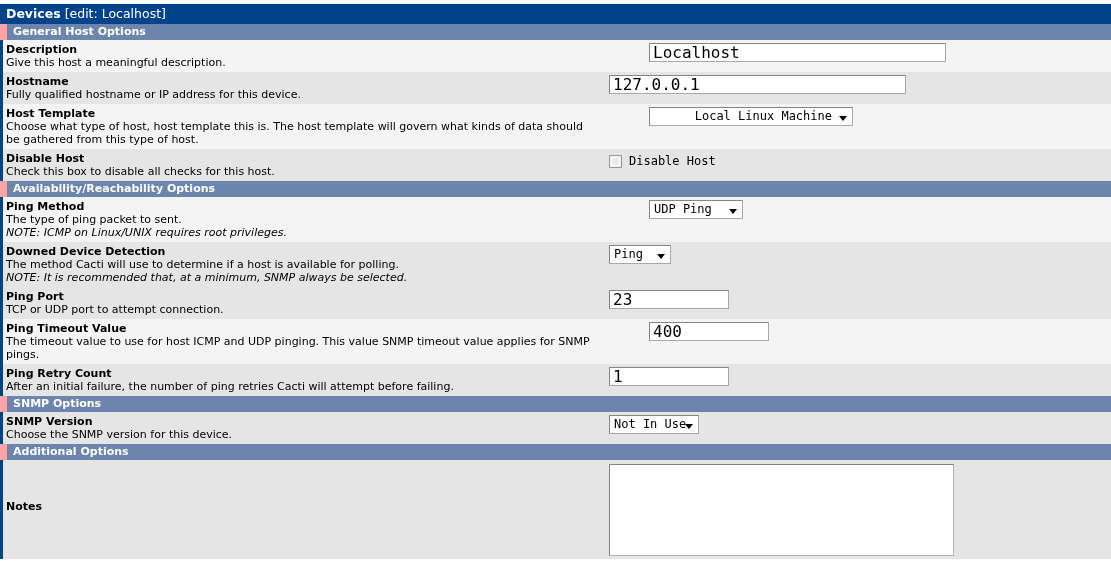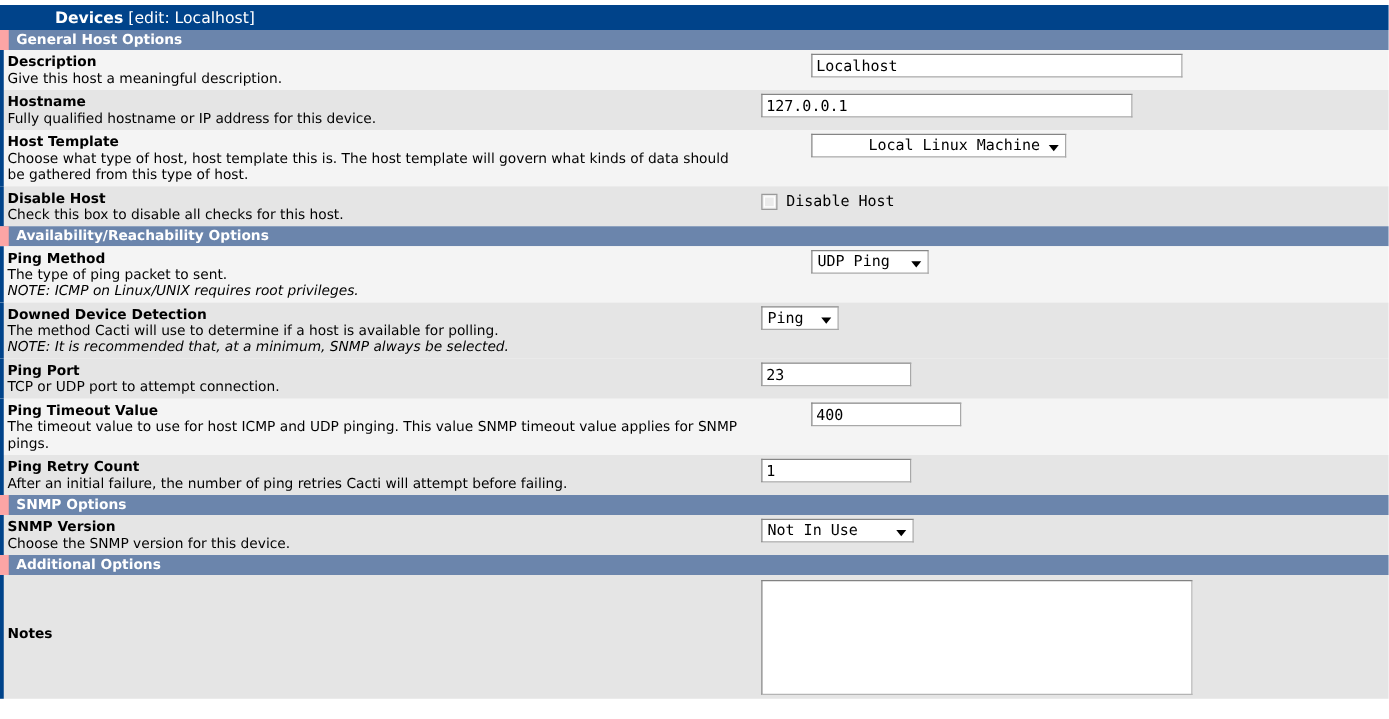--- a/index.html
+++ b/index.html
@@ -30,21 +30,20 @@
     color: #ffffff;
     height: 20px;
     line-height: 20px;
     padding: 0 0 0 6px;
     font-size: 12.5px;
     white-space: nowrap;
     overflow: hidden;
   }
   .title-bar .t-main {
     font-weight: bold;
-    margin-left: 38px;
   }
   .title-bar .t-sub {
     font-weight: normal;
     margin-left: 4px;
   }
 
   
   .section-bar {
     background: #6b85ac;
     color: #ffffff;
@@ -96,21 +95,21 @@
   .lbl-note {
     font-size: 11px;
     line-height: 13px;
     font-style: italic;
     color: #000000;
   }
 
   
   .txt {
     font-family: "DejaVu Sans Mono", "Liberation Mono", monospace;
-    font-size: 12px;
+    font-size: 16px;
     color: #000000;
     background: #ffffff;
     border: 1px solid #a8a8a8;
     border-top-color: #858585;
     border-left-color: #858585;
     padding: 2px 3px;
     box-sizing: border-box;
     height: 19px;
     line-height: 14px;
     outline: none;
@@ -141,21 +140,21 @@
     top: 8px;
     width: 0;
     height: 0;
     border-left: 4px solid transparent;
     border-right: 4px solid transparent;
     border-top: 5px solid #000000;
   }
   .sel-template { width: 204px; text-align: right; }
   .sel-detect   { width: 62px; }
   .sel-pingm    { width: 94px; }
-  .sel-snmpv    { width: 122px; }
+  .sel-snmpv    { width: 90px; }
 
   .chk-wrap {
     display: flex;
     align-items: center;
     padding-top: 3px;
   }
   .chk {
     width: 13px;
     height: 13px;
     box-sizing: border-box;

